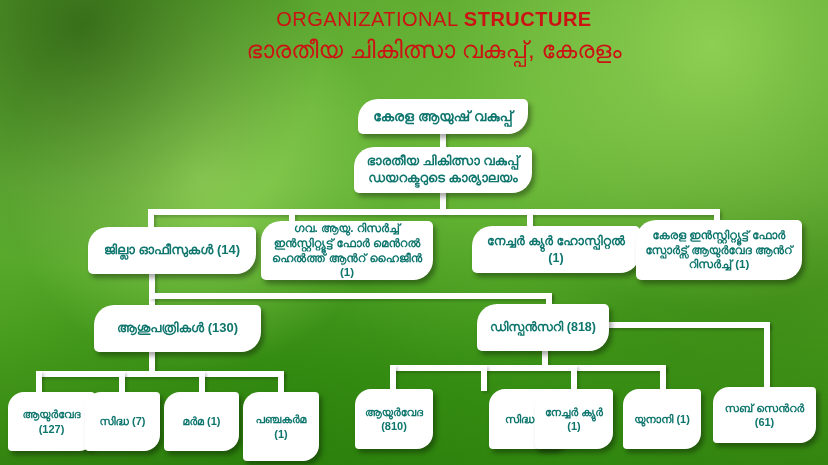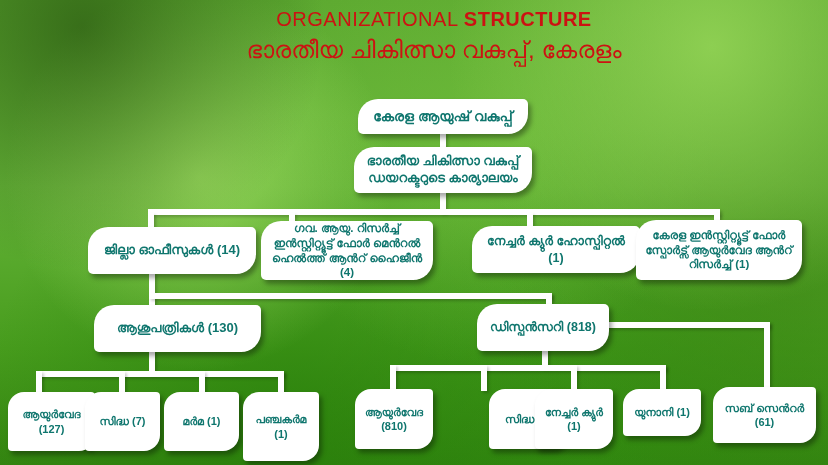--- a/index.html
+++ b/index.html
@@ -46,21 +46,21 @@
   .n-sports     {left:636px;top:220px;width:166px;height:60px;font-size:11.5px;}
   .n-hospitals  {left:94px; top:305px;width:167px;height:47px;font-size:13px;}
   .n-dispensary {left:477px;top:304px;width:132px;height:47px;font-size:12.5px;}
   .n-hayur      {left:8px;  top:392px;width:87px; height:59px;font-size:11px;border-radius:16px 4px 16px 4px;}
   .n-hsiddha    {left:85px; top:392px;width:75px; height:59px;font-size:11px;border-radius:16px 4px 16px 4px;}
   .n-hmarma     {left:164px;top:392px;width:75px; height:59px;font-size:11px;border-radius:16px 4px 16px 4px;}
   .n-hpancha    {left:243px;top:392px;width:76px; height:69px;font-size:11px;border-radius:16px 4px 16px 4px;}
   .n-dayur      {left:355px;top:389px;width:78px; height:60px;font-size:11px;border-radius:16px 4px 16px 4px;}
   .n-dsiddha    {left:445px;top:389px;width:78px; height:60px;font-size:11px;border-radius:16px 4px 16px 4px;margin-left:44px;}
   .n-dnc        {left:535px;top:389px;width:78px; height:60px;font-size:11px;border-radius:16px 4px 16px 4px;}
-  .n-dyunani    {left:623px;top:389px;width:78px; height:47px;font-size:11px;border-radius:16px 4px 16px 4px;}
+  .n-dyunani    {left:623px;top:389px;width:78px; height:60px;font-size:11px;border-radius:16px 4px 16px 4px;}
   .n-subcenter  {left:713px;top:387px;width:103px; height:56px;font-size:11px;border-radius:16px 4px 16px 4px;}
 
   
   .c-root-dir   {left:440px;top:132px;width:6px;height:17px;}
   .c-dir-down   {left:440px;top:191px;width:6px;height:22px;}
   .c-l3-h       {left:148px;top:209px;width:572px;height:6px;}
   .c-l3-d1      {left:148px;top:213px;width:6px;height:17px;}
   .c-l3-d2      {left:289px;top:213px;width:6px;height:11px;}
   .c-l3-d3      {left:527px;top:213px;width:6px;height:15px;}
   .c-l3-d4      {left:714px;top:213px;width:6px;height:10px;}
@@ -114,21 +114,21 @@
 <div class="conn c-l5R-d1"></div>
 <div class="conn c-l5R-d2"></div>
 <div class="conn c-l5R-d3"></div>
 <div class="conn c-l5R-d4"></div>
 <div class="conn c-sub-h"></div>
 <div class="conn c-sub-v"></div>
 
 <div class="node n-root">കേരള ആയുഷ് വകുപ്പ്</div>
 <div class="node n-directorate">ഭാരതീയ ചികിത്സാ വകുപ്പ് ഡയറക്ടറുടെ കാര്യാലയം</div>
 <div class="node n-district">ജില്ലാ ഓഫീസുകൾ (14)</div>
-<div class="node n-research">ഗവ. ആയു. റിസർച്ച് ഇൻസ്റ്റിറ്റ്യൂട്ട് ഫോർ മെൻറൽ ഹെൽത്ത് ആൻറ് ഹൈജീൻ (4)</div>
+<div class="node n-research">ഗവ. ആയു. റിസർച്ച് ഇൻസ്റ്റിറ്റ്യൂട്ട് ഫോർ മെൻറൽ ഹെൽത്ത് ആൻറ് ഹൈജീൻ (1)</div>
 <div class="node n-nchosp">നേച്ചർ ക്യുർ ഹോസ്പിറ്റൽ (1)</div>
 <div class="node n-sports">കേരള ഇൻസ്റ്റിറ്റ്യൂട്ട് ഫോർ സ്പോർട്സ് ആയുർവേദ ആൻറ് റിസർച്ച് (1)</div>
 <div class="node n-hospitals">ആശുപത്രികൾ (130)</div>
 <div class="node n-dispensary">ഡിസ്പൻസറി (818)</div>
 <div class="node n-hayur">ആയുർവേദ (127)</div>
 <div class="node n-hsiddha">സിദ്ധ (7)</div>
 <div class="node n-hmarma">മർമ (1)</div>
 <div class="node n-hpancha">പഞ്ചകർമ (1)</div>
 <div class="node n-dayur">ആയുർവേദ (810)</div>
 <div class="node n-dsiddha">സിദ്ധ (6)</div>

